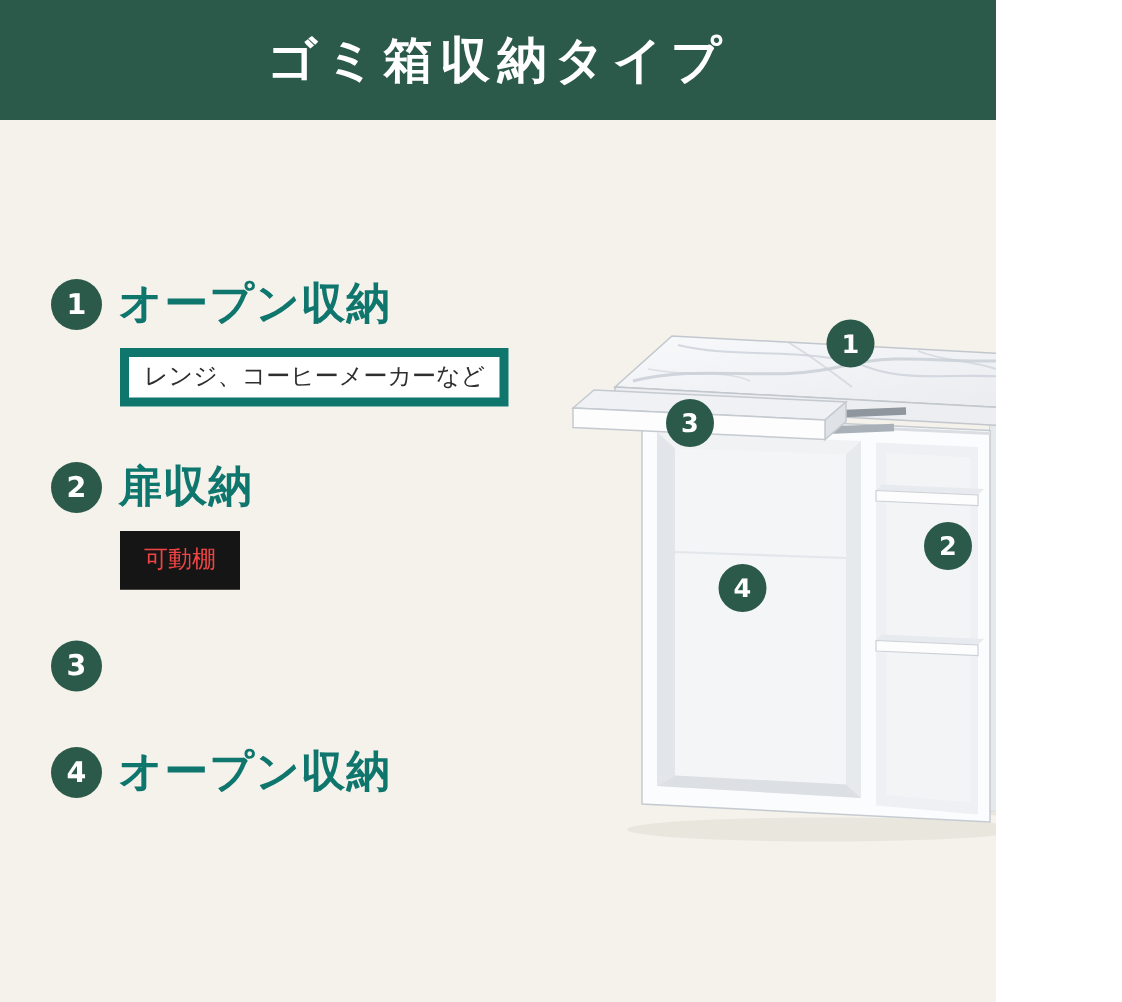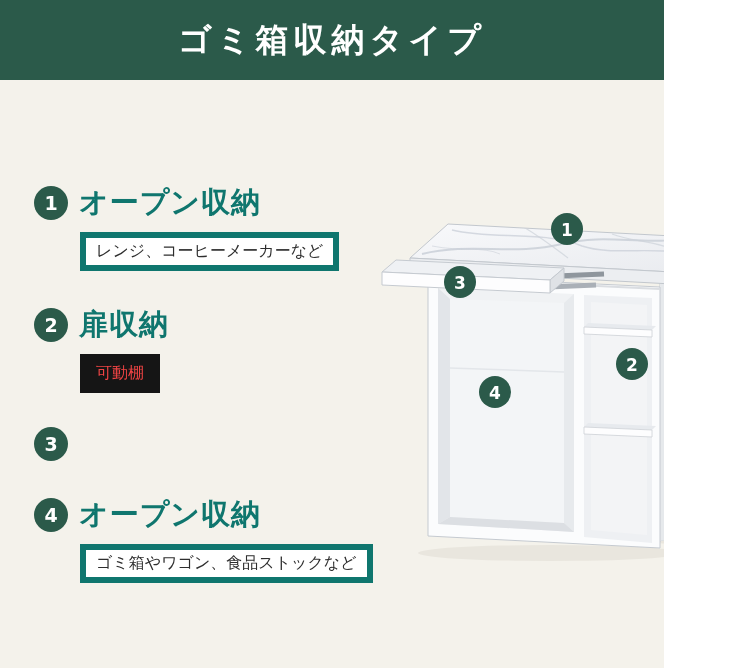--- a/index.html
+++ b/index.html
@@ -97,23 +97,20 @@
       <div class="feature-head">
         <span class="num-badge">3</span>
       </div>
     </div>
 
     <div class="feature">
       <div class="feature-head">
         <span class="num-badge">4</span>
         <h2 class="feature-title">オープン収納</h2>
       </div>
-      <div class="tag-row">
-        <span class="tag">ゴミ箱やワゴン、食品ストックなど</span>
-      </div>
     </div>
 
   </section>
 
   <figure class="diagram">
     <svg viewBox="0 0 366 392" width="366" height="392" aria-hidden="true">
       <defs>
         <linearGradient id="marbleGrad" x1="0" y1="0" x2="1" y2="1">
           <stop offset="0" stop-color="#f8f9fb"></stop>
           <stop offset="1" stop-color="#e9ebef"></stop>

